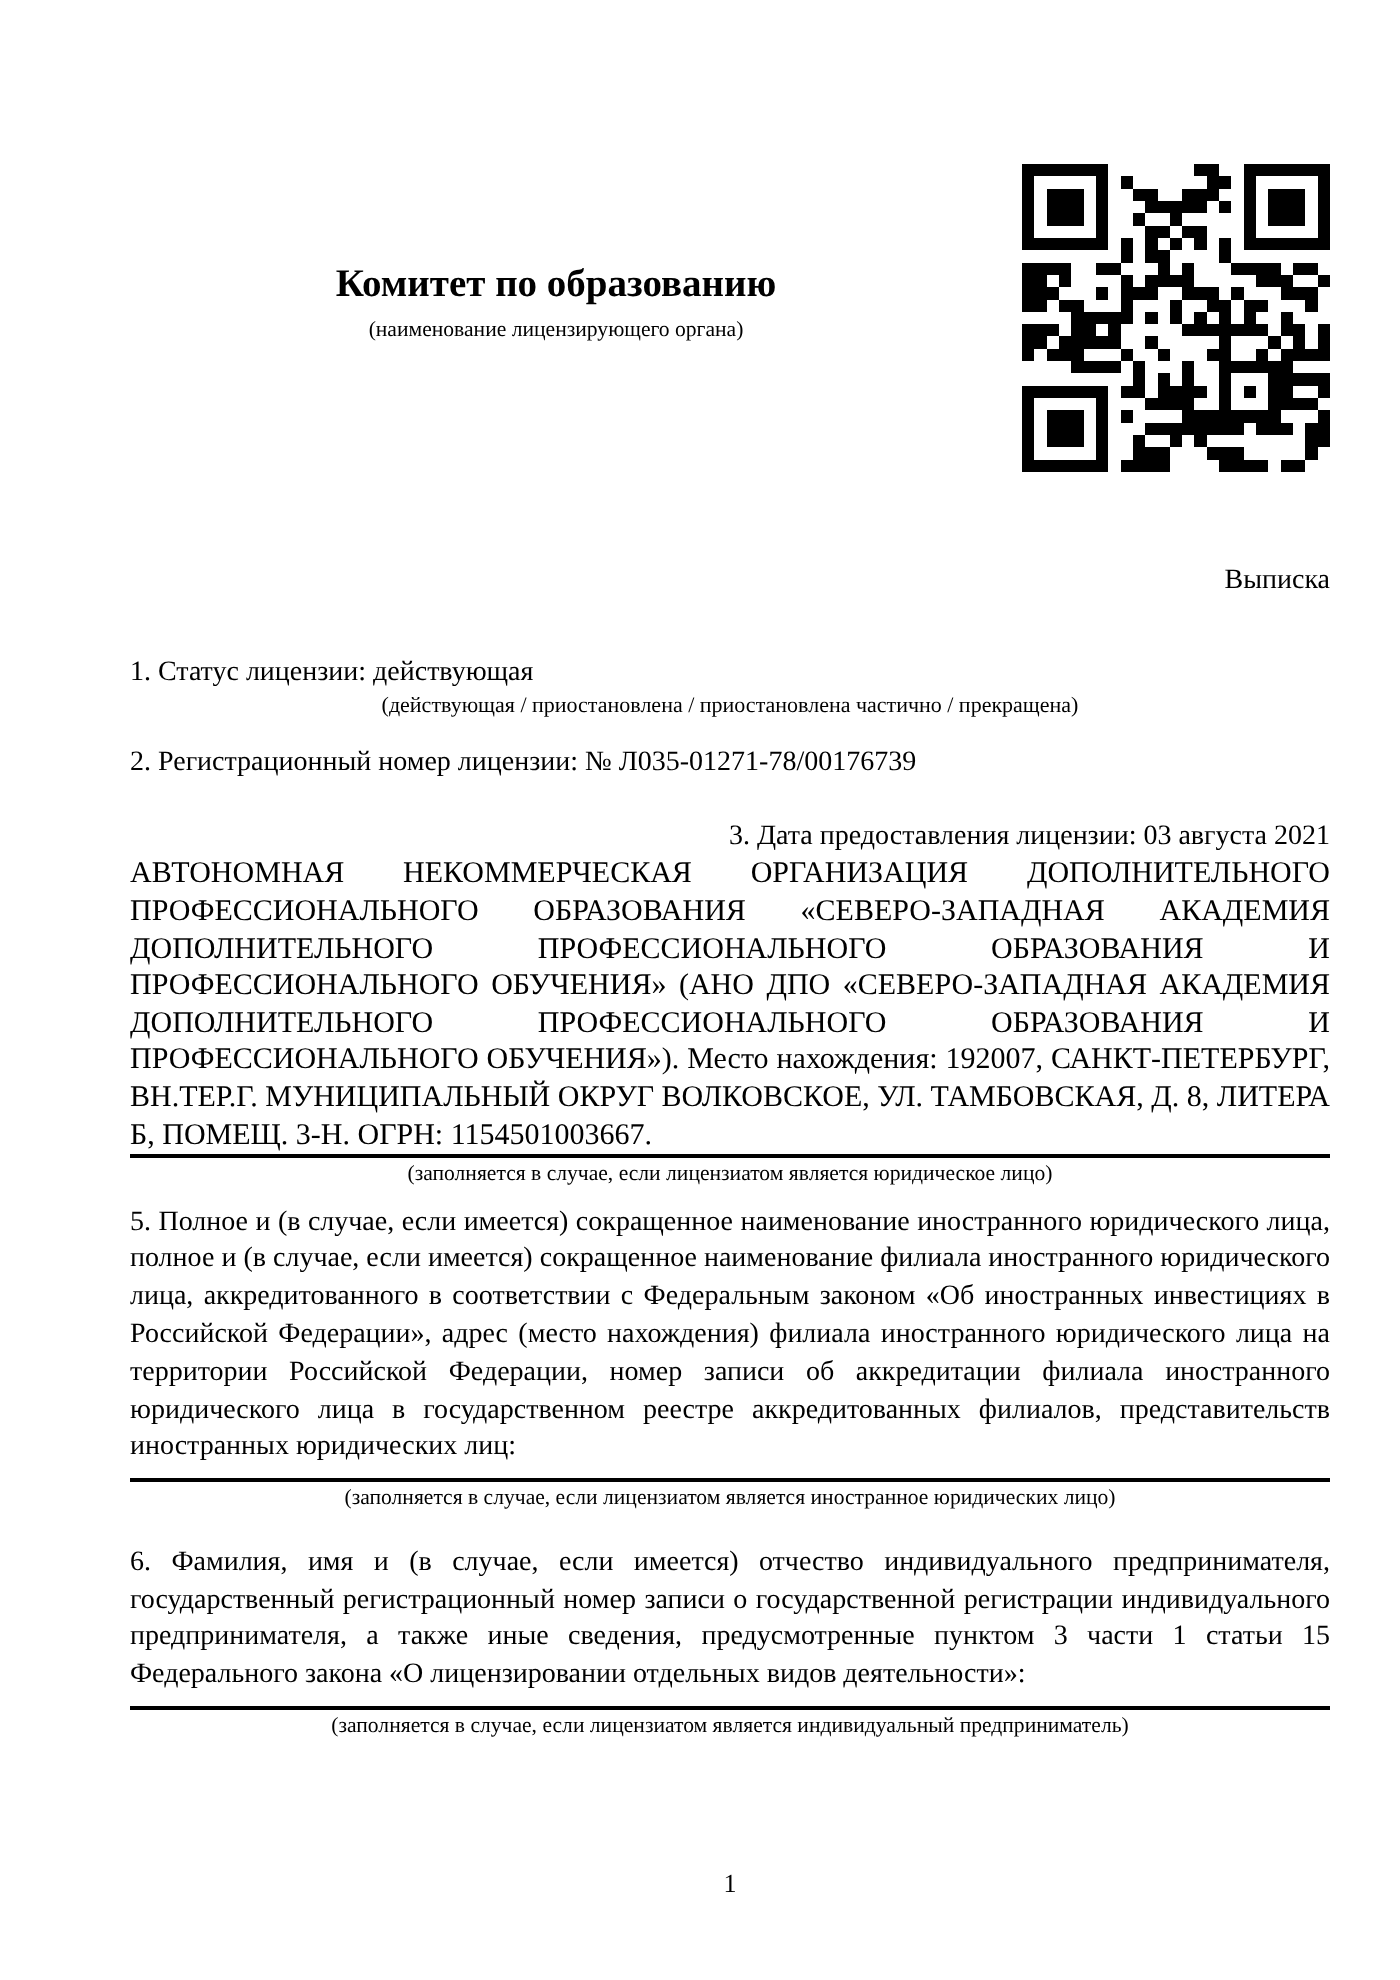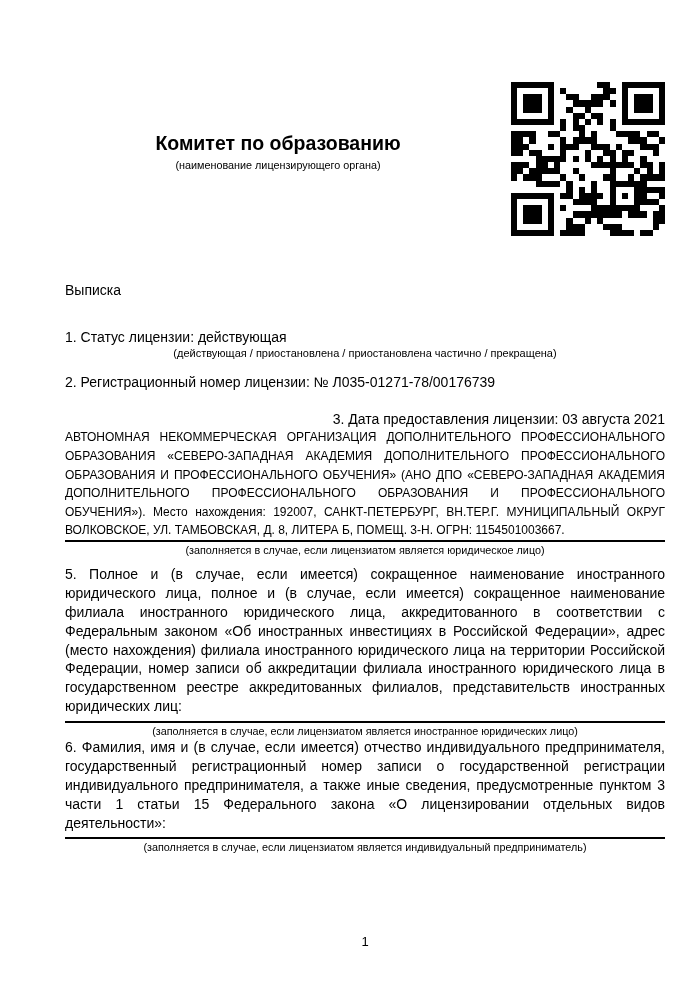--- a/index.html
+++ b/index.html
@@ -2,21 +2,21 @@
 <html lang="ru"><head>
 <meta charset="utf-8">
 <style>
   html, body { margin: 0; padding: 0; background: #ffffff; }
   .page {
     position: relative;
     width: 700px;
     height: 990px;
     background: #ffffff;
     color: #000000;
-    font-family: Liberation Sans, sans-serif;
+    font-family: Liberation Serif, serif;
     overflow: hidden;
   }
   
   .authority {
     position: absolute;
     top: 131px;
     left: 65px;
     width: 426px;
     text-align: center;
   }
@@ -42,51 +42,51 @@
   .content {
     position: absolute;
     top: 0;
     left: 65px;
     width: 600px;
     font-size: 14px;
     line-height: 18.8px;
   }
   .doc-title {
     margin-top: 281px;
-    text-align: left;
+    text-align: right;
     font-size: 14px;
     line-height: 19.5px;
   }
   p { margin: 0; }
   .item1 { margin-top: 27px; }
   .note {
     text-align: center;
     font-size: 11px;
     line-height: 13.5px;
     margin-top: 1px;
   }
   .item2 { margin-top: 12px; }
   .item3 { margin-top: 18px; text-align: right; }
   .para  { text-align: justify; }
   .label4 { margin-top: 9px; }
-  .value4 { font-size: 12px; line-height: 18.6px; }
+  .value4 { font-size: 15px; line-height: 18.6px; }
   .rule {
     border-top: 2px solid #000;
     height: 0;
     margin-top: 0;
   }
   .rule-gap { margin-top: 5px; }
   .caption {
     text-align: center;
     font-size: 10.8px;
     line-height: 13.5px;
     margin-top: 2px;
   }
   .item5 { margin-top: 8px; }
-  .item6 { }
+  .item6 { margin-top: 16px; }
   .page-number {
     position: absolute;
     top: 933px;
     left: 65px;
     width: 600px;
     text-align: center;
     font-size: 13px;
     line-height: 17px;
   }
 </style>

